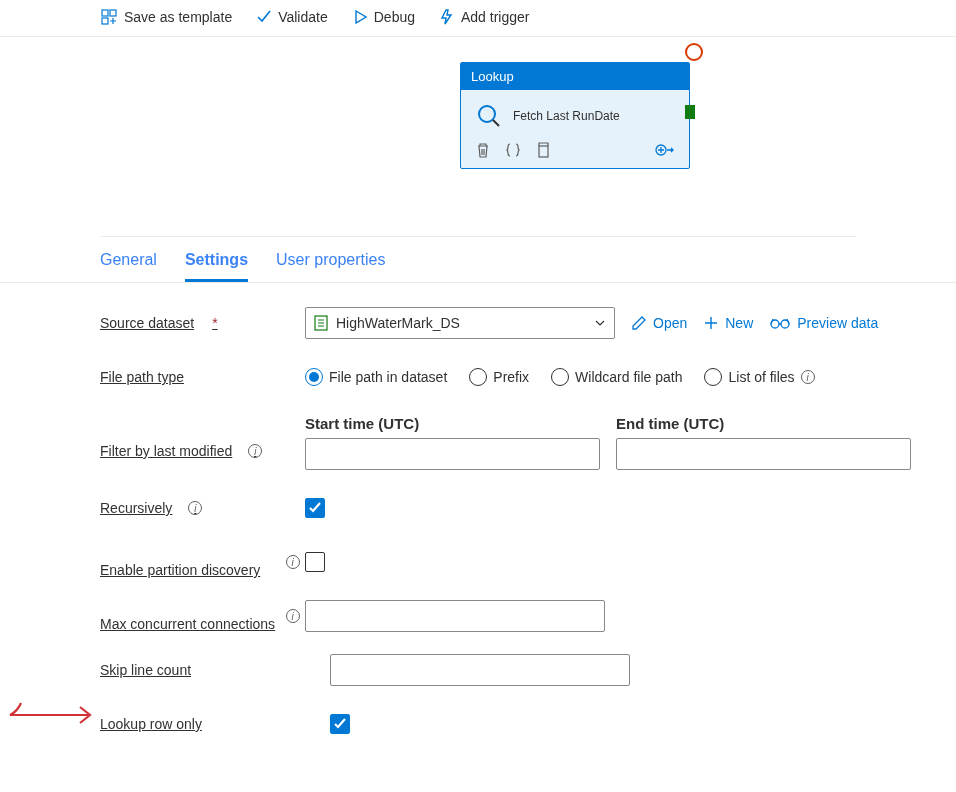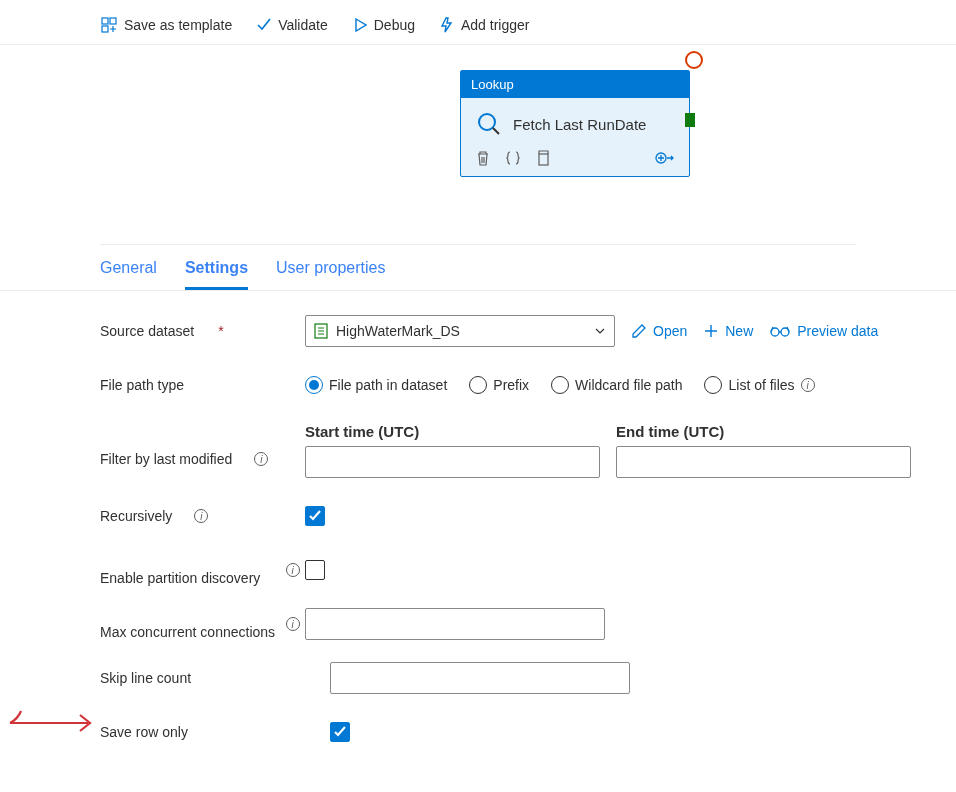--- a/index.html
+++ b/index.html
@@ -1,34 +1,34 @@
 <!DOCTYPE html>
 <html><head>
 <meta charset="utf-8">
 <style>
 * { box-sizing: border-box; margin: 0; padding: 0; }
 body { font-family: "Segoe UI", -apple-system, sans-serif; font-size: 14px; color: #323130; background: #fff; }
-.toolbar { display: flex; gap: 24px; padding: 16px 20px 10px 100px; border-bottom: 1px solid #edebe9; align-items: center; }
+.toolbar { display: flex; gap: 24px; padding: 8px 20px 10px 100px; border-bottom: 1px solid #edebe9; align-items: center; }
 .toolbar-item { display: flex; align-items: center; gap: 6px; color: #323130; cursor: pointer; }
 .toolbar-item svg, .action-btn svg { flex-shrink: 0; }
 .canvas { position: relative; height: 200px; border-bottom: 1px solid #edebe9; margin: 0 100px; }
 .activity { position: absolute; left: 360px; top: 25px; width: 230px; border: 1px solid #0078d4; background: #e5f1fb; border-radius: 2px; }
 .activity-header { background: #0078d4; color: #fff; padding: 6px 10px; font-size: 13px; }
-.activity-body { display: flex; align-items: center; gap: 10px; padding: 12px 14px 8px; font-size: 15px; }
+.activity-body { display: flex; align-items: center; gap: 10px; padding: 12px 14px 8px; font-size: 12px; }
 .activity-footer { display: flex; align-items: center; gap: 16px; padding: 4px 14px 10px; justify-content: space-between; }
 .activity-footer .left { display: flex; gap: 14px; }
 .handle-right { position: absolute; right: -6px; top: 42px; width: 10px; height: 14px; background: #107c10; }
 .circle-anno { position: absolute; right: -14px; top: -20px; width: 18px; height: 18px; border: 2px solid #d83b01; border-radius: 50%; }
 .tabs { display: flex; gap: 28px; padding: 14px 0 0 100px; border-bottom: 1px solid #edebe9; }
 .tab { padding: 0 0 10px 0; cursor: pointer; font-size: 16px; color: #3b82f6; }
 .tab.active { border-bottom: 3px solid #0078d4; font-weight: 600; }
 .settings { padding: 24px 0 0 100px; }
 .row { display: flex; align-items: center; margin-bottom: 22px; min-height: 32px; }
 .row.tall { align-items: flex-start; }
-.label-col { width: 205px; display: flex; align-items: center; gap: 22px; }
+.label-col { width: 205px; display: flex; align-items: center; gap: 16px; text-decoration: underline; }
 .label-col.multi { flex-wrap: wrap; width: 180px; margin-top: 16px; }
 .info-col { width: 25px; display: flex; align-items: center; justify-content: center; color: #605e5c; }
 .ctrl-col { display: flex; align-items: center; gap: 16px; flex: 1; }
 .req { color: #a4262c; margin-left: 2px; }
 .dropdown { display: flex; align-items: center; border: 1px solid #8a8886; border-radius: 2px; height: 32px; width: 310px; padding: 0 8px; justify-content: space-between; cursor: pointer; }
 .dropdown .dd-left { display: flex; align-items: center; gap: 8px; }
 .action-btn { display: flex; align-items: center; gap: 6px; color: #0078d4; cursor: pointer; }
 .radio-group { display: flex; gap: 22px; align-items: center; }
 .radio-opt { display: flex; align-items: center; gap: 6px; cursor: pointer; }
 .radio-outer { width: 18px; height: 18px; border: 1px solid #323130; border-radius: 50%; display: flex; align-items: center; justify-content: center; }
@@ -255,21 +255,21 @@
       <input class="text-input" style="">
     </div>
   </div>
 
   <div class="row firstrow-wrap">
     <svg class="arrow-anno" width="90" height="30" viewBox="0 0 90 30" fill="none" stroke="#d13438" stroke-width="2.2">
         <path d="M2 15h78M72 7l10 8-10 8" fill="none"></path>
         <path d="M2 15c6-3 9-7 11-12" fill="none"></path>
       </svg>
     <div class="label-col">
-      <span>Save row only</span>
+      <span>Lookup row only</span>
     </div>
     <div class="info-col"></div>
     <div class="ctrl-col">
       <div class="checkbox checked">
         <svg width="14" height="14" viewBox="0 0 14 14" fill="none" stroke="#fff" stroke-width="2.2">
             <path d="M2 7l3 3 7-8"></path>
           </svg>
       </div>
     </div>
   </div>

